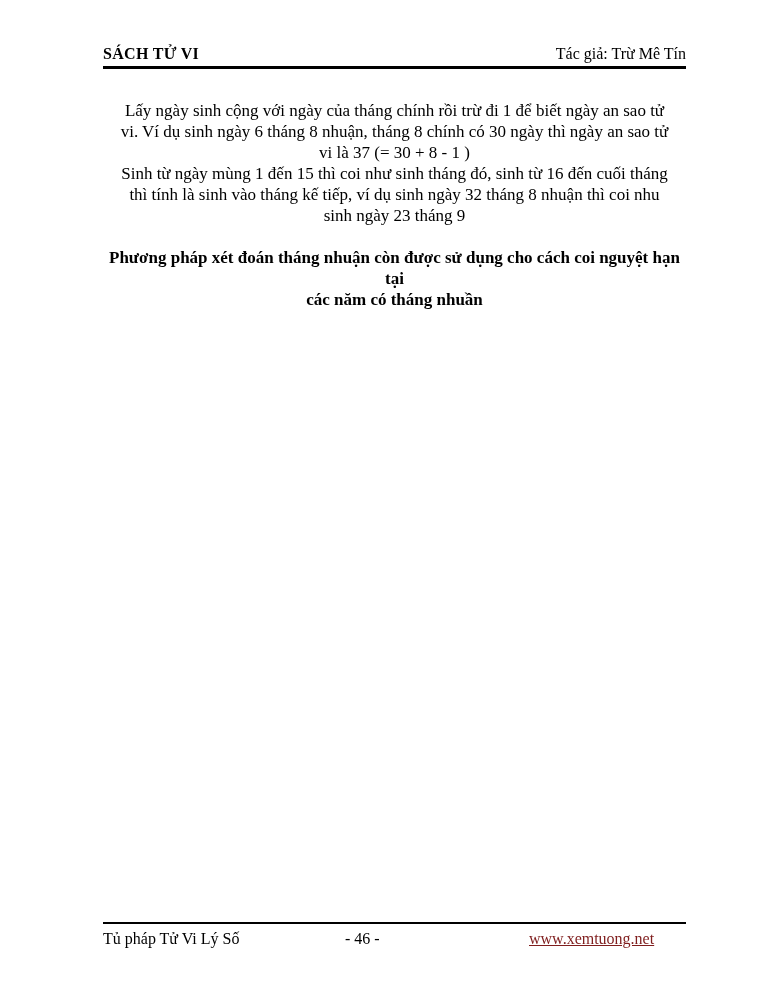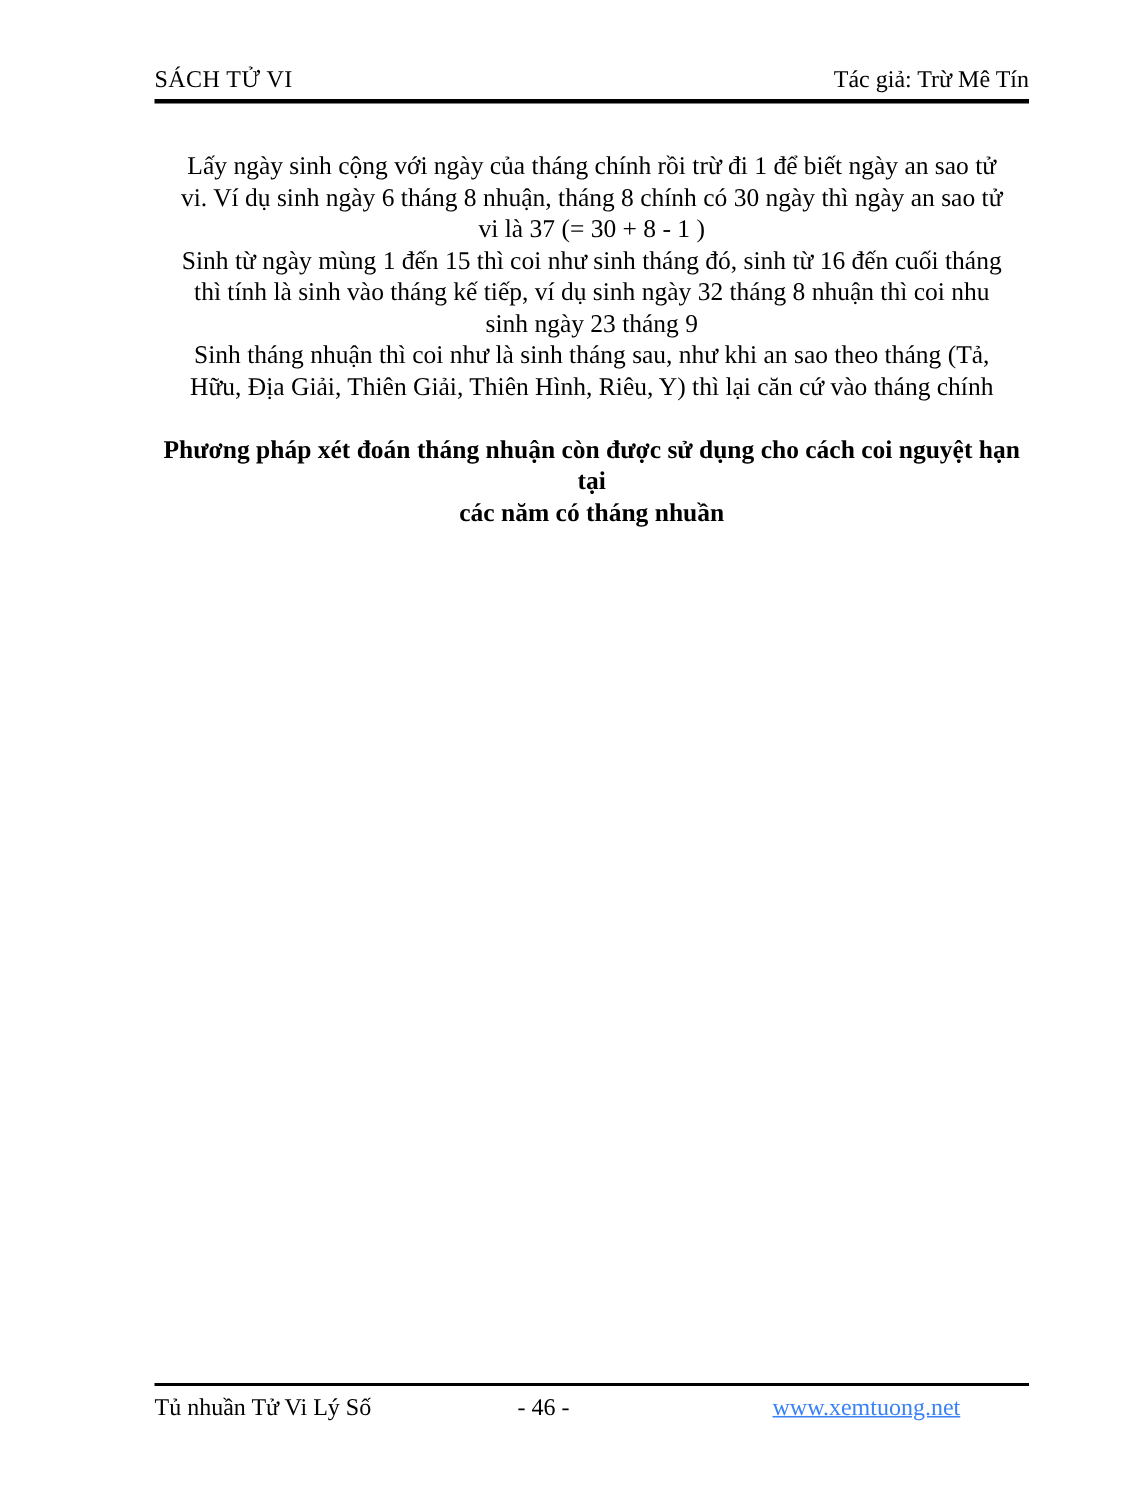--- a/index.html
+++ b/index.html
@@ -19,21 +19,21 @@
     top: 45px;
     width: 583px;
     display: flex;
     justify-content: space-between;
     align-items: flex-end;
     border-bottom: 3px solid #000000;
     padding-bottom: 3px;
     font-size: 16px;
     line-height: 18px;
   }
-  .book-title { font-weight: normal; letter-spacing: 0.3px; }
+  .book-title { font-weight: bold; letter-spacing: 0.3px; }
   .author { font-weight: normal; margin-left: 26px; }
   
   .body-text {
     position: absolute;
     left: 103px;
     top: 100px;
     width: 583px;
     font-size: 17px;
     line-height: 21px;
     text-align: center;
@@ -57,49 +57,47 @@
     top: 929px;
     width: 583px;
     height: 20px;
     font-size: 16px;
     line-height: 20px;
   }
   .footer-series { position: absolute; left: 0; }
   .footer-pagenum { position: absolute; left: 242px; }
   .footer-link {
     position: absolute;
-    left: 412px;
-    color: #3b82f6;
+    left: 426px;
+    color: #7f1d1d;
     cursor: pointer;
   }
 </style>
 </head>
 <body>
 
 <div class="page">
 
   <div class="header">
     <span class="book-title">SÁCH TỬ VI</span>
     <span class="author">Tác giả: Trừ Mê Tín</span>
   </div>
 
   <div class="body-text">
     <p>Lấy ngày sinh cộng với ngày của tháng chính rồi trừ đi 1 để biết ngày an sao tử
 vi. Ví dụ sinh ngày 6 tháng 8 nhuận, tháng 8 chính có 30 ngày thì ngày an sao tử
 vi là 37 (= 30 + 8 - 1 )</p>
     <p>Sinh từ ngày mùng 1 đến 15 thì coi như sinh tháng đó, sinh từ 16 đến cuối tháng
 thì tính là sinh vào tháng kế tiếp, ví dụ sinh ngày 32 tháng 8 nhuận thì coi nhu
 sinh ngày 23 tháng 9</p>
-    <p>Sinh tháng nhuận thì coi như là sinh tháng sau, như khi an sao theo tháng (Tả,
-Hữu, Địa Giải, Thiên Giải, Thiên Hình, Riêu, Y) thì lại căn cứ vào tháng chính</p>
     <p class="gap">Phương pháp xét đoán tháng nhuận còn được sử dụng cho cách coi nguyệt hạn tại
 các năm có tháng nhuần</p>
   </div>
 
   <div class="footer-rule"></div>
 
   <div class="footer-row">
-    <span class="footer-series">Tủ nhuần Tử Vi Lý Số</span>
+    <span class="footer-series">Tủ pháp Tử Vi Lý Số</span>
     <span class="footer-pagenum">- 46 -</span>
     <a class="footer-link" href="#">www.xemtuong.net</a>
   </div>
 
 </div>
 
 </body></html>

